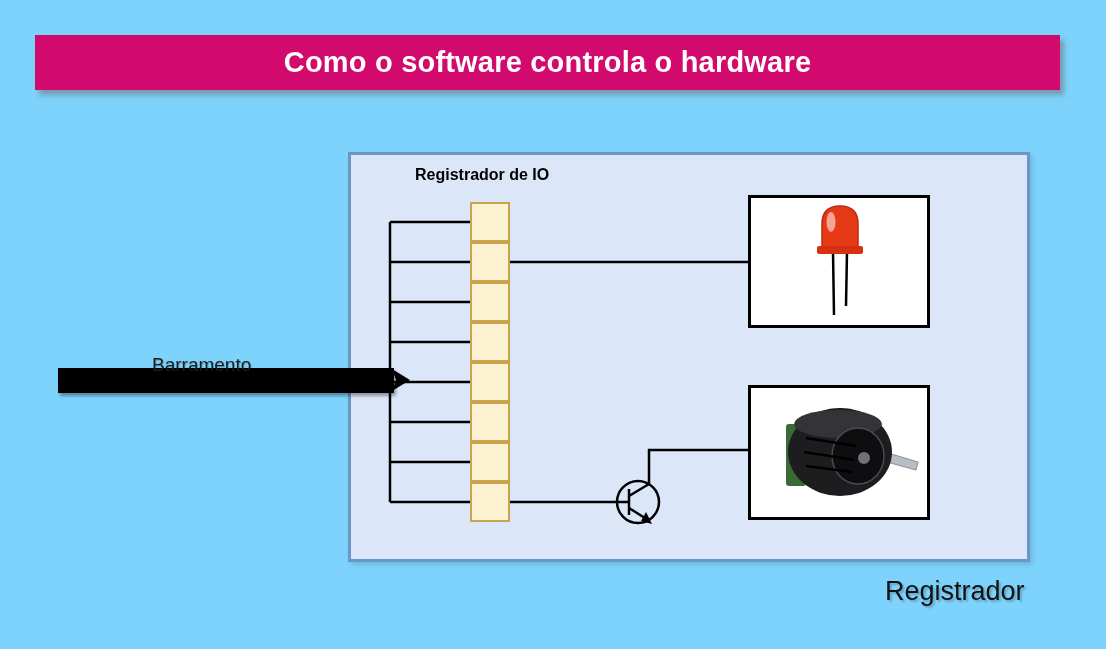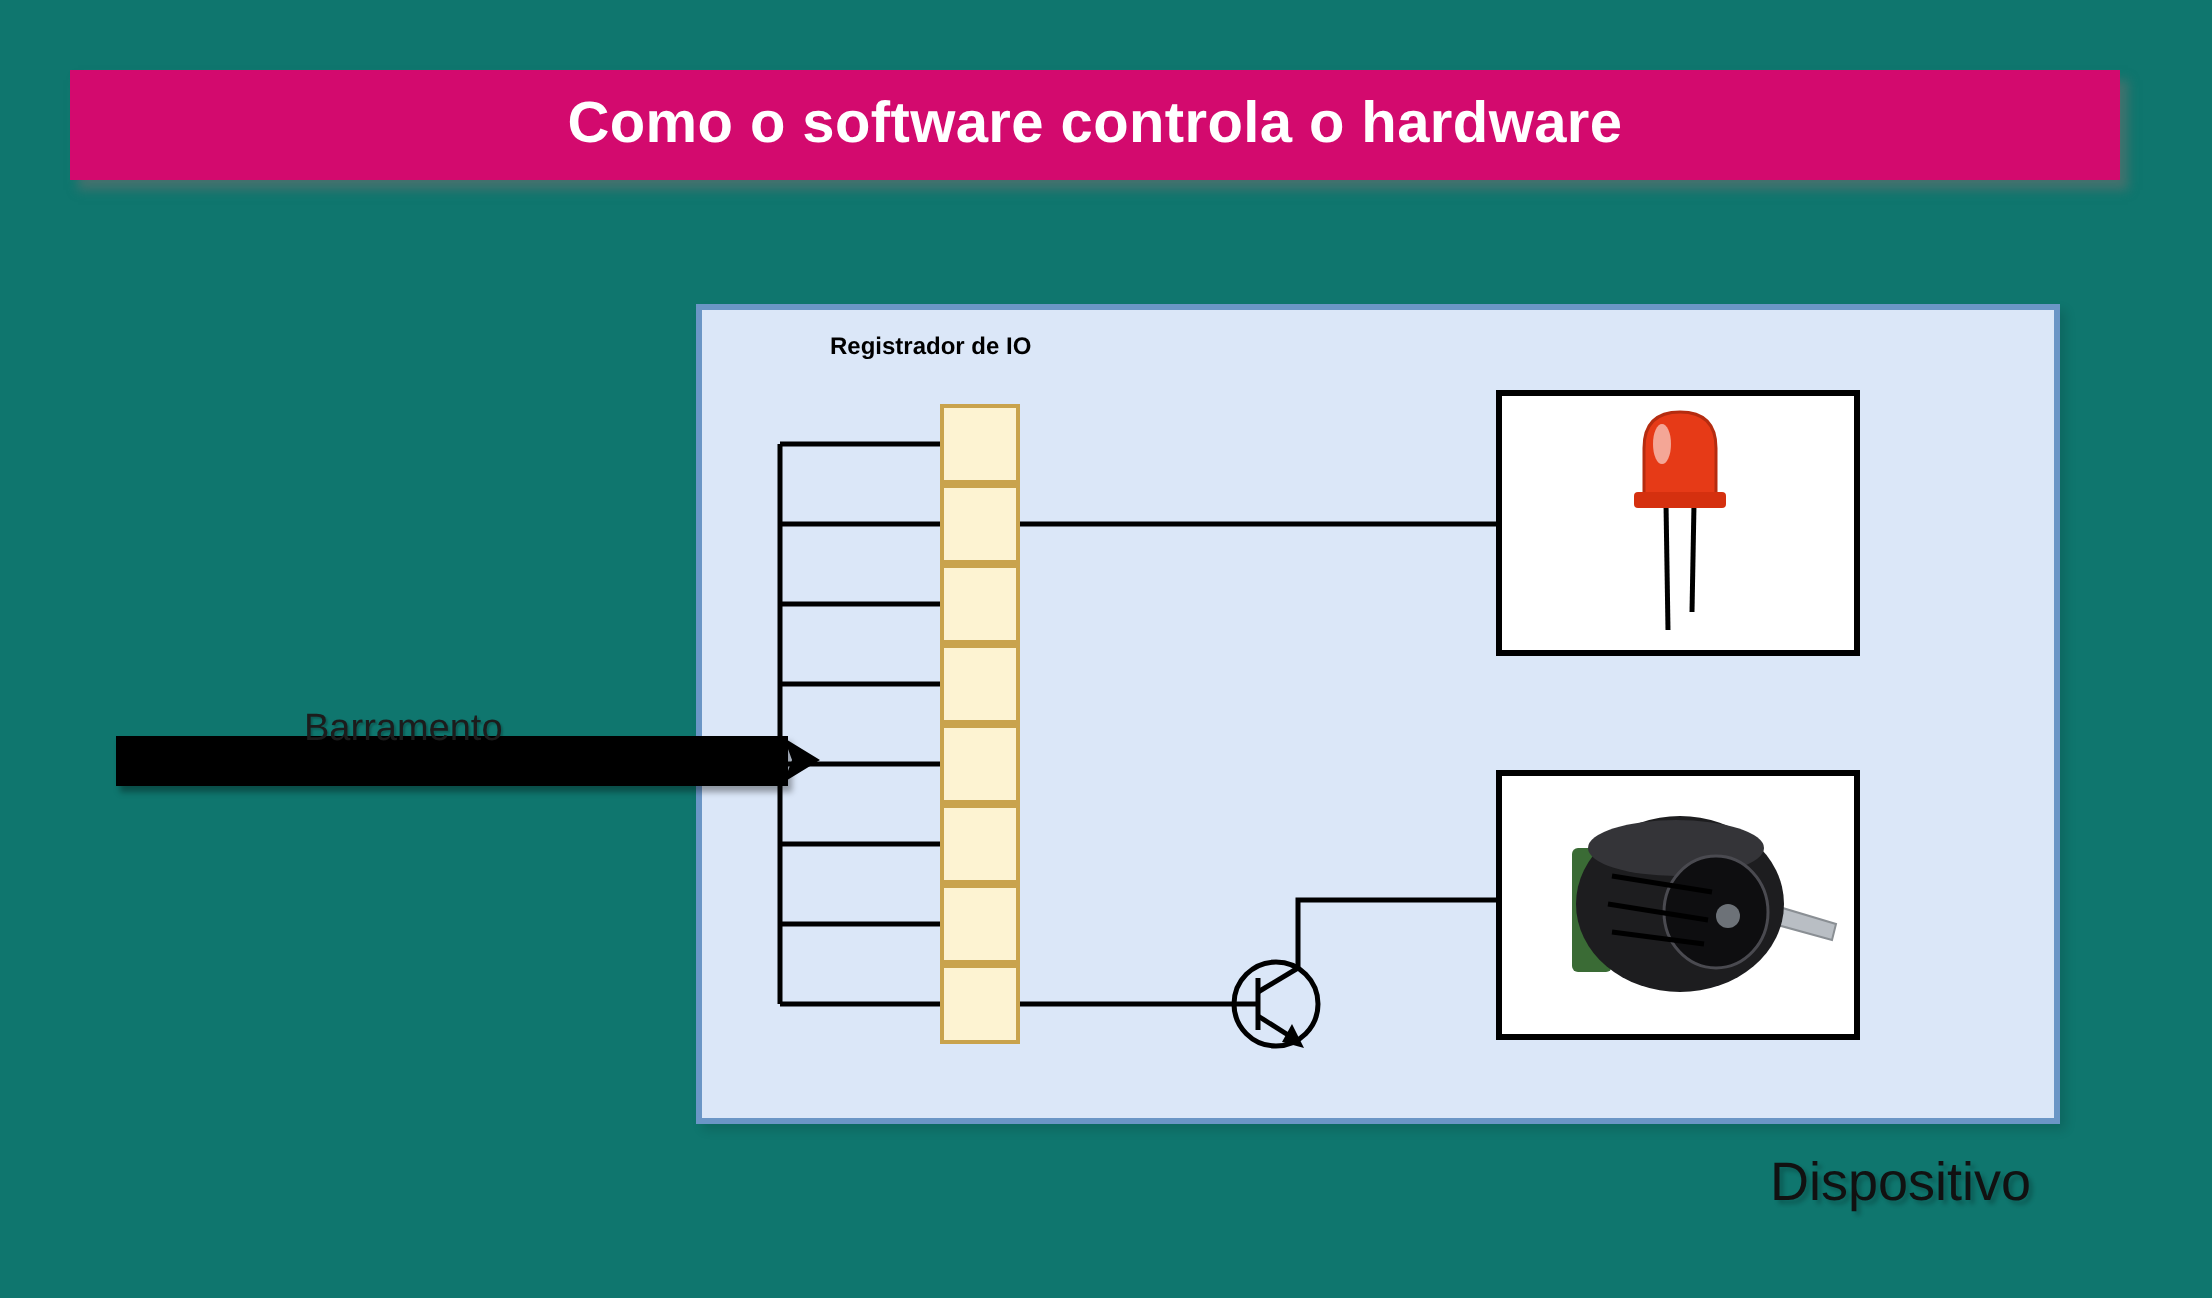--- a/index.html
+++ b/index.html
@@ -1,34 +1,34 @@
 <!DOCTYPE html>
 <html style="--banner-bg: #d30a6e; --banner-text: #ffffff; --device-box-bg: #dbe7f8; --device-box-border: #6b96c6; --register-cell-bg: #fdf3d2; --register-cell-border: #c9a34d; --line-color: #000000; --led-color: #e63a17;"><head>
 <meta charset="utf-8">
 <style>
   html,body{margin:0;padding:0;background:#ffffff;font-family:"Liberation Sans",sans-serif;}
-  .canvas{position:relative;width:1106px;height:649px;background:#0f766e;overflow:hidden;text-align:center;}
+  .canvas{position:relative;width:1106px;height:649px;background:#7dd3fc;overflow:hidden;text-align:center;}
 
   .title-banner{
     position:absolute;left:35px;top:35px;width:1025px;height:55px;
     background:var(--banner-bg);display:flex;align-items:center;justify-content:center;
     box-shadow:4px 5px 5px rgba(110,110,110,0.55);
   }
   .title-banner span{
     color:var(--banner-text);font-size:29px;font-weight:bold;letter-spacing:0.2px;
   }
 
   .device-box{
     position:absolute;left:348px;top:152px;width:682px;height:410px;
     background:var(--device-box-bg);border:3px solid var(--device-box-border);
     box-sizing:border-box;box-shadow:3px 3px 5px rgba(0,0,0,0.12);z-index:1;
   }
 
   .register-label{
-    position:absolute;left:415px;top:166px;font-size:12px;font-weight:bold;color:#000;z-index:6;
+    position:absolute;left:415px;top:166px;font-size:16px;font-weight:bold;color:#000;z-index:6;
   }
 
   .io-register{position:absolute;left:470px;top:202px;width:40px;z-index:3;}
   .reg-cell{
     width:40px;height:40px;box-sizing:border-box;
     background:var(--register-cell-bg);border:2.5px solid var(--register-cell-border);
   }
 
   .component-box{
     position:absolute;background:#ffffff;border:3px solid #000;box-sizing:border-box;z-index:2;
@@ -127,15 +127,15 @@
       <line x1="804" y1="452" x2="854" y2="460" stroke="#55565c" stroke-width="2"></line>
       <line x1="806" y1="466" x2="852" y2="472" stroke="#55565c" stroke-width="2"></line>
     </g>
 
     <polygon points="410,380 392,369 396,380 392,391" fill="#000"></polygon>
   </svg>
 
   <div class="bus-bar"></div>
   <div class="bus-label">Barramento</div>
 
-  <div class="device-label">Dispositivo</div>
+  <div class="device-label">Registrador</div>
 
 </div>
 
 </body></html>

